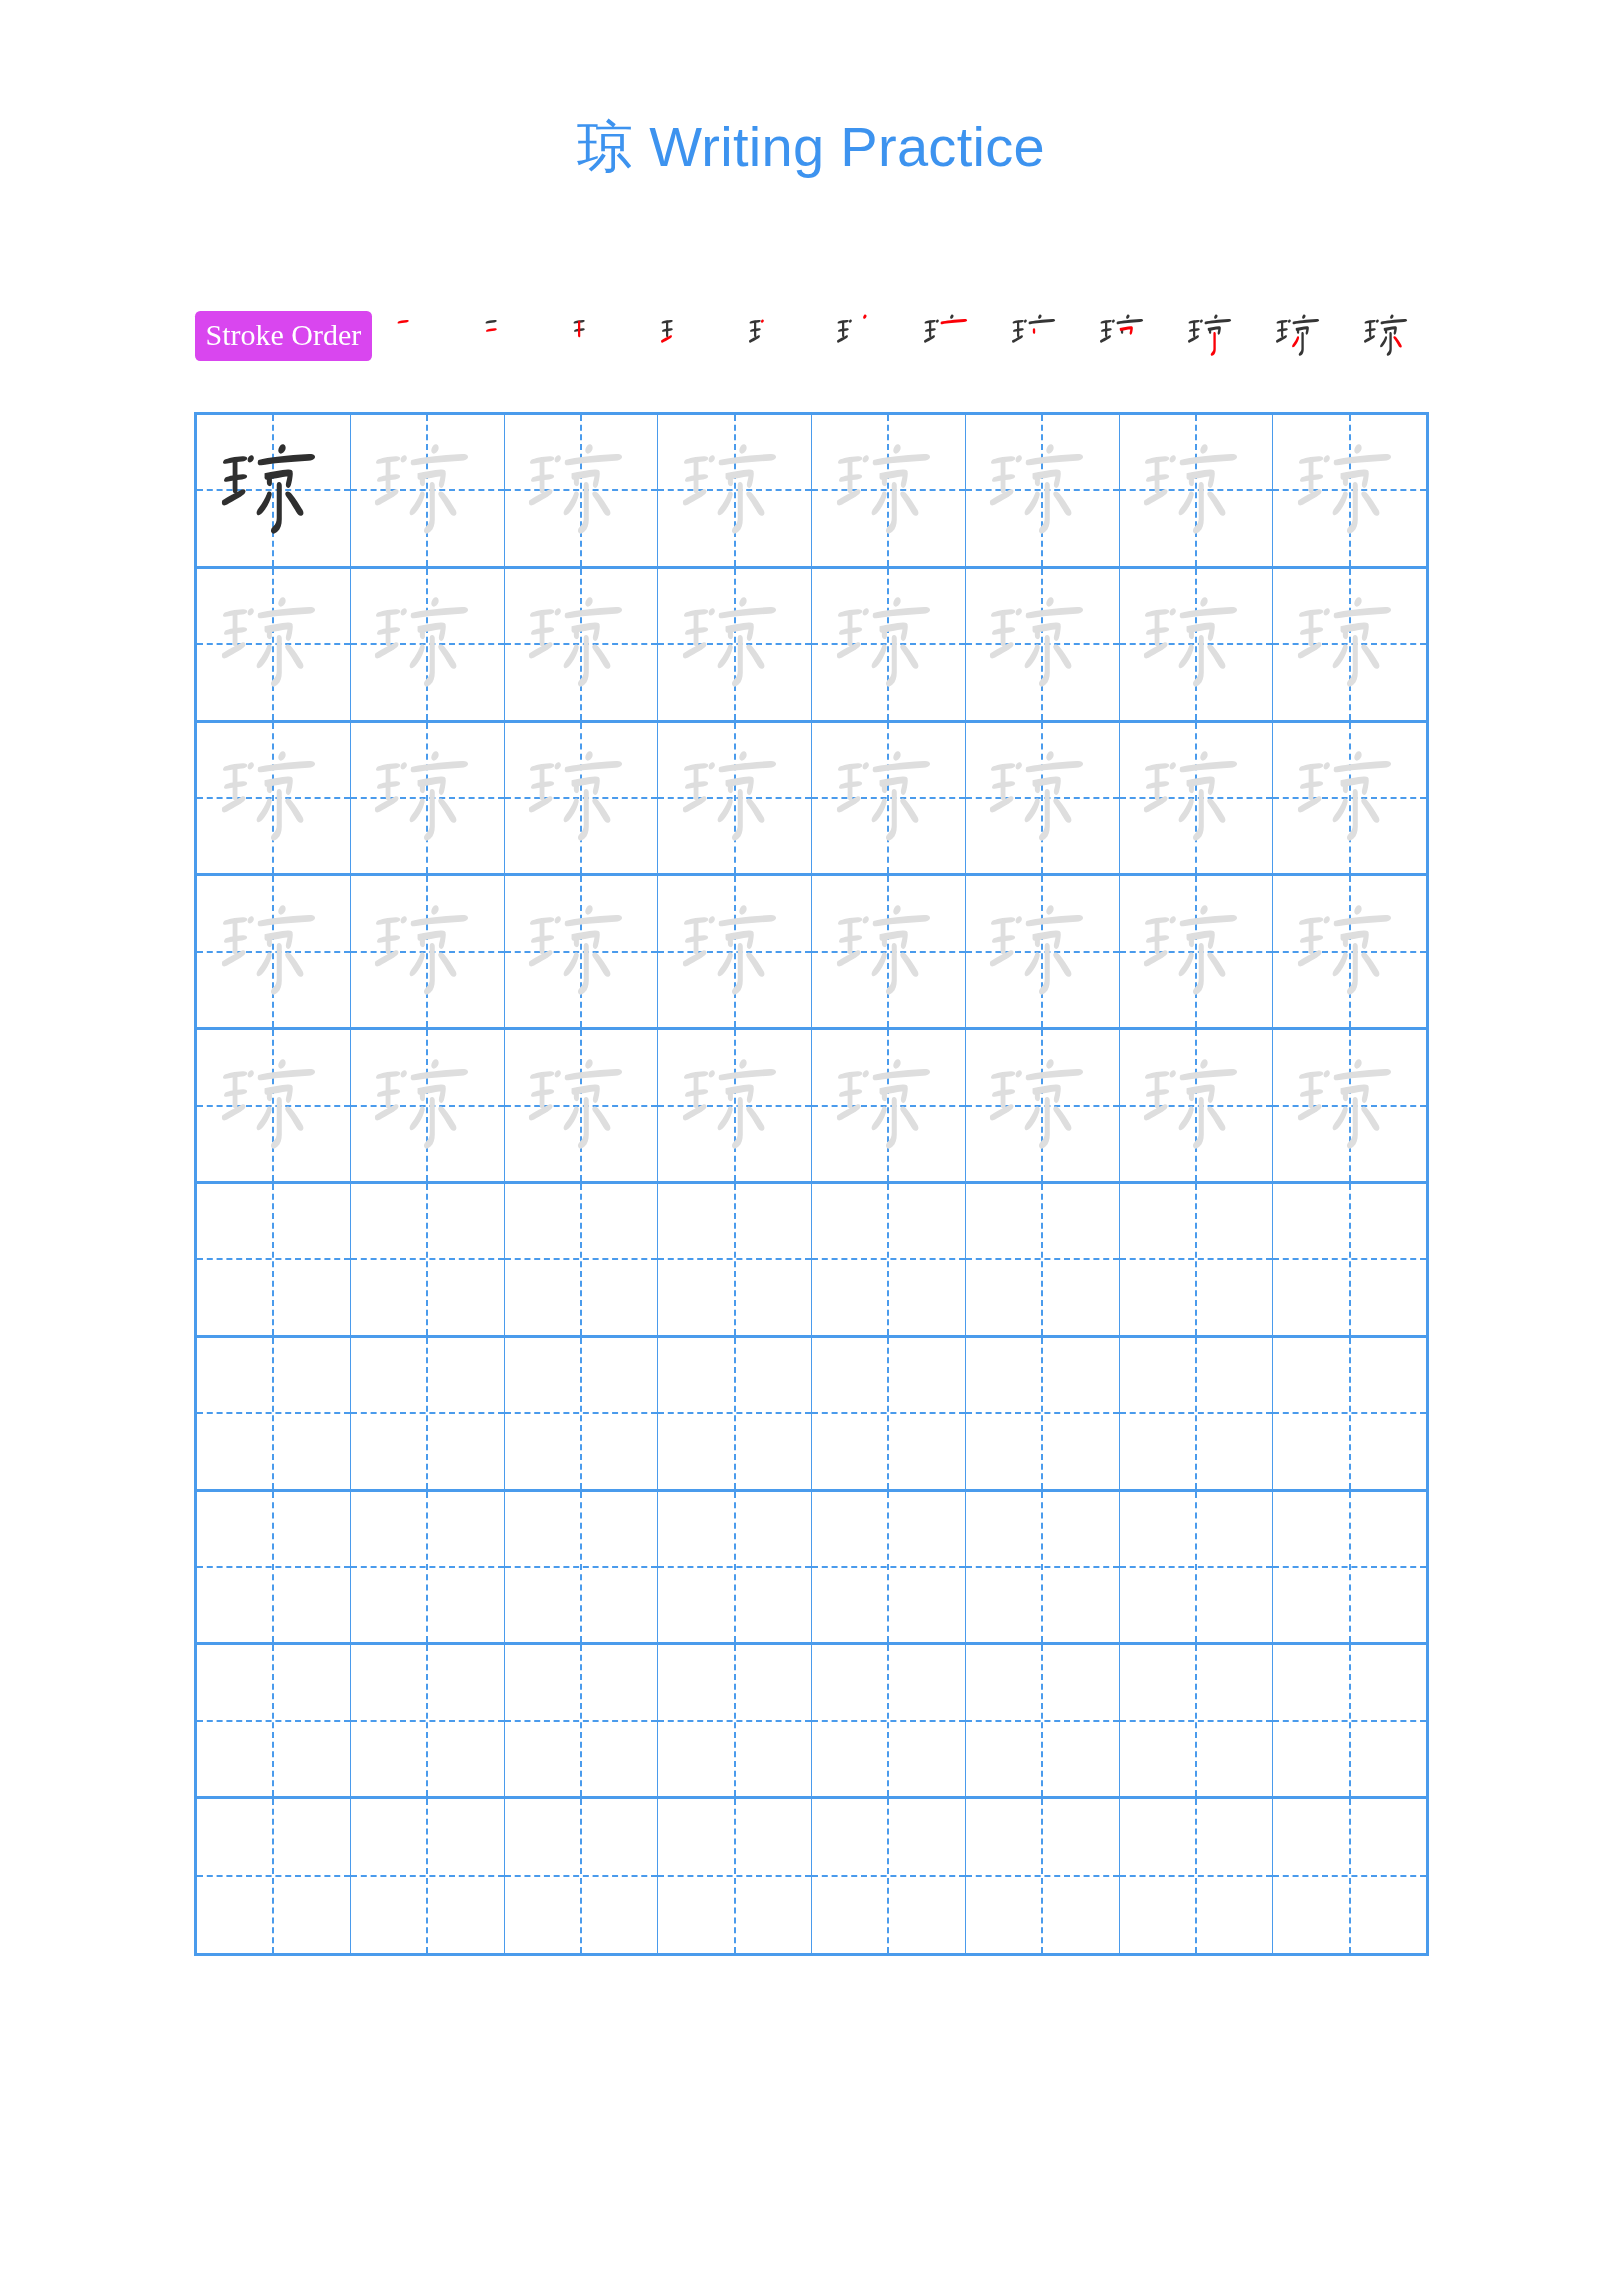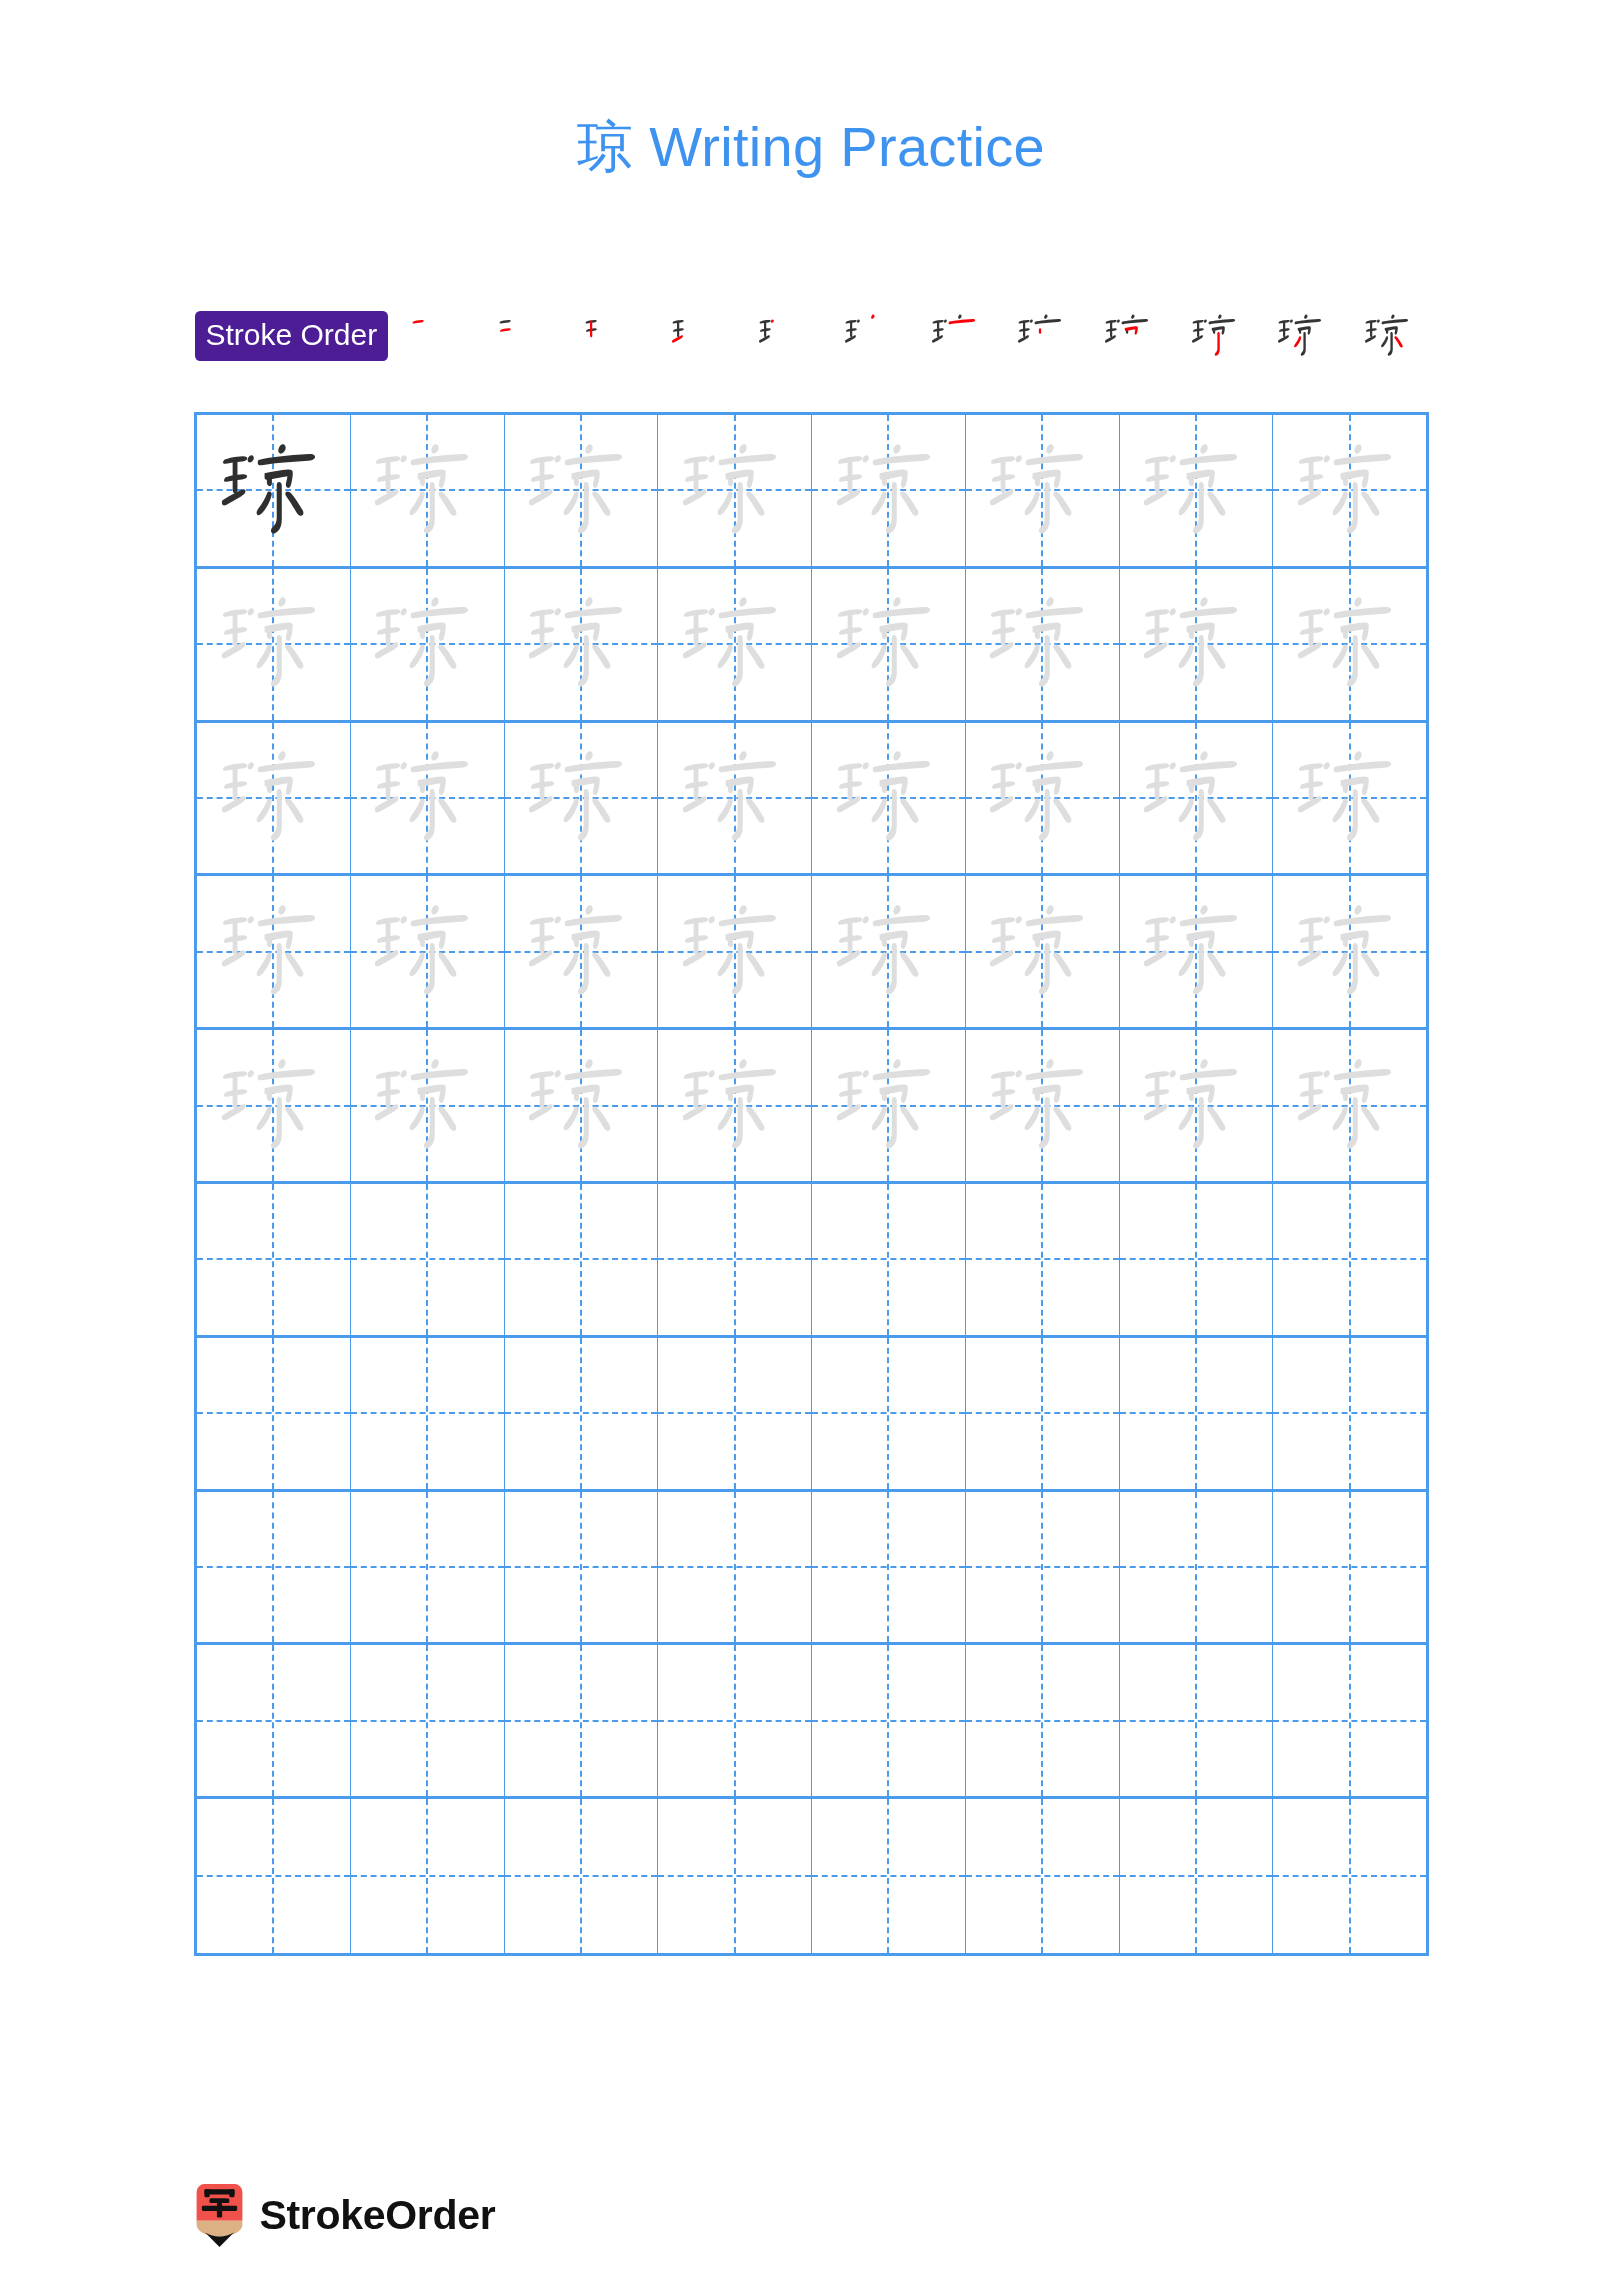--- a/index.html
+++ b/index.html
@@ -33,28 +33,29 @@
   #stroke-order-row {
     position: absolute;
     top: 306px;
     left: 195px;
     width: 1237px;
     height: 60px;
     display: flex;
     align-items: center;
   }
   #stroke-order-badge {
-    background: #4c1d95;
+    background: #d946ef;
     color: #ffffff;
     font-size: 30px;
     line-height: 1;
     padding: 8.5px 10.5px 11px 10.5px;
     border-radius: 5.2px;
     white-space: nowrap;
     flex: 0 0 auto;
+    font-family: Liberation Serif, serif;
   }
   #stroke-steps {
     flex: 1 1 auto;
     display: flex;
     align-items: flex-end;
     height: 60px;
     margin-left: 5.2px;
   }
   .stroke-step {
     flex: 1 1 0;
@@ -1290,31 +1291,14 @@
         <div class="guide-h"></div>
       </div>
       <div class="grid-cell">
         <div class="guide-v"></div>
         <div class="guide-h"></div>
       </div>
     </div>
   </div>
 
 <div id="footer">
-  <div id="footer-brand">
-    <svg id="brand-logo-icon" viewBox="0 0 78 96">
-      <path d="M4 12 A12 12 0 0 1 16 0 L62 0 A12 12 0 0 1 74 12 L74 56 L4 56 Z" fill="#f1514b"></path>
-      <path d="M4 56 L74 56 L74 62 C74 72 60 80 39 80 C18 80 4 72 4 62 Z" fill="#dcb183"></path>
-      <path d="M17 74 C24 78 31 80 39 80 C47 80 54 78 61 74 L39 96 Z" fill="#111111"></path>
-      <g fill="#111111">
-        <rect x="16" y="8" width="46" height="8" rx="2"></rect>
-        <rect x="16" y="8" width="8" height="12" rx="2"></rect>
-        <rect x="54" y="8" width="8" height="12" rx="2"></rect>
-        <rect x="24" y="22" width="30" height="7" rx="2"></rect>
-        <rect x="24" y="22" width="26" height="7" rx="2" transform="rotate(0 24 22)"></rect>
-        <rect x="12" y="33" width="54" height="8" rx="2"></rect>
-        <rect x="35" y="29" width="8" height="22" rx="2"></rect>
-      </g>
-    </svg>
-    <span id="brand-name">StrokeOrder</span>
-  </div>
 </div>
 
 
 </body></html>

